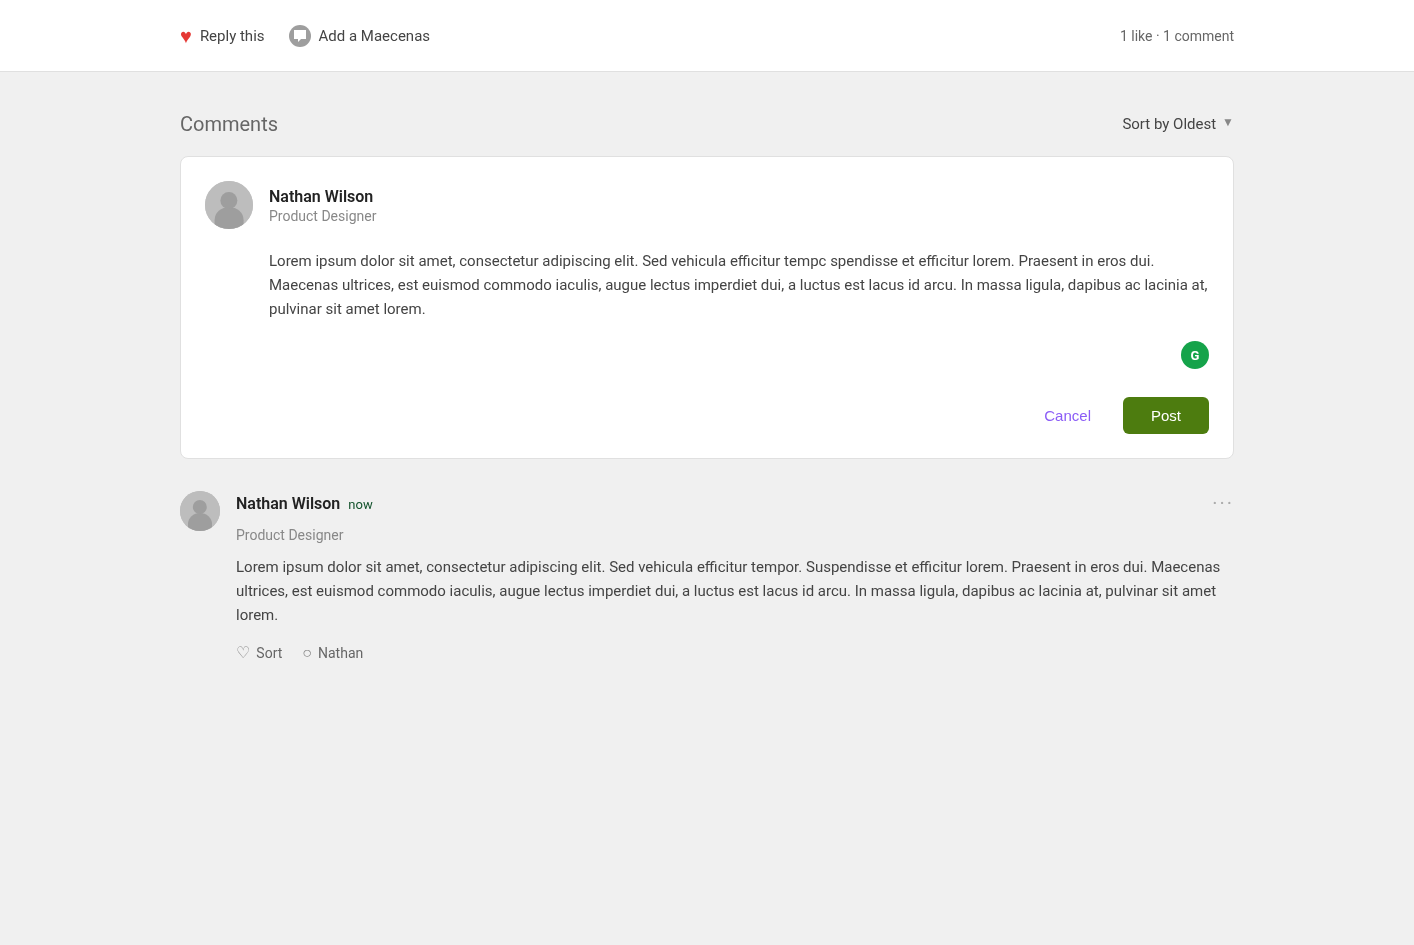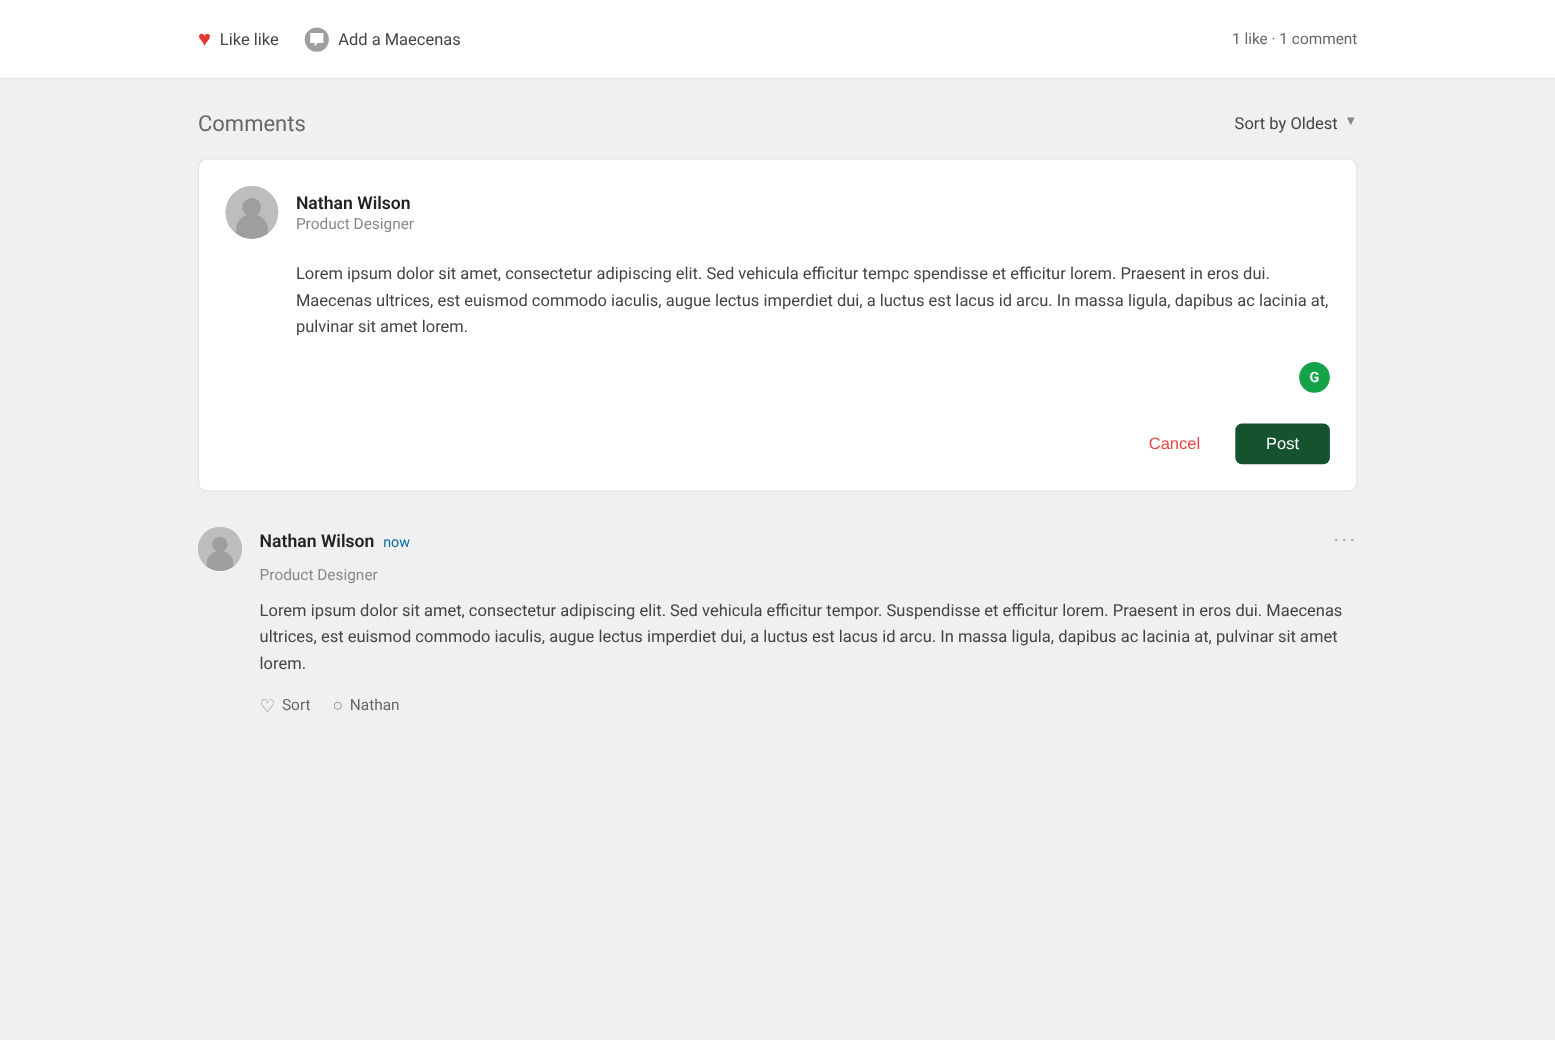--- a/index.html
+++ b/index.html
@@ -55,21 +55,21 @@
       align-items: center;
       justify-content: center;
     }
 
     .top-bar-stats {
       font-size: 14px;
       color: #666;
     }
 
     .main-content {
-      padding: 28px 180px;
+      padding: 40px 180px;
     }
 
     .comments-header {
       display: flex;
       align-items: center;
       justify-content: space-between;
       margin-bottom: 20px;
     }
 
     .comments-title {
@@ -168,27 +168,27 @@
       display: flex;
       justify-content: flex-end;
       align-items: center;
       gap: 16px;
     }
 
     .cancel-btn {
       background: none;
       border: none;
       font-size: 15px;
-      color: #ef4444;
+      color: #8b5cf6;
       cursor: pointer;
       padding: 8px 16px;
     }
 
     .post-btn {
-      background-color: #14532d;
+      background-color: #4d7c0f;
       color: white;
       border: none;
       border-radius: 6px;
       font-size: 15px;
       font-weight: 500;
       padding: 10px 28px;
       cursor: pointer;
     }
 
     .comment-item {
@@ -215,21 +215,21 @@
     }
 
     .comment-author {
       font-size: 16px;
       font-weight: 600;
       color: #222;
     }
 
     .comment-time {
       font-size: 13px;
-      color: #0369a1;
+      color: #14532d;
     }
 
     .comment-role {
       font-size: 14px;
       color: #888;
       margin-bottom: 12px;
     }
 
     .comment-content {
       font-size: 15px;
@@ -305,21 +305,21 @@
       z-index: 1;
     }
   </style>
 </head>
 <body>
 
 <div class="top-bar">
   <div class="top-bar-left">
     <div class="top-bar-action">
       <span class="heart-icon">♥</span>
-      <span>Like like</span>
+      <span>Reply this</span>
     </div>
     <div class="top-bar-action">
       <div class="comment-bubble-icon">
         <svg width="14" height="14" viewBox="0 0 14 14" fill="none">
           <path d="M1 1h12v9H8l-3 3V10H1V1z" fill="white"></path>
         </svg>
       </div>
       <span>Add a Maecenas</span>
     </div>
   </div>

